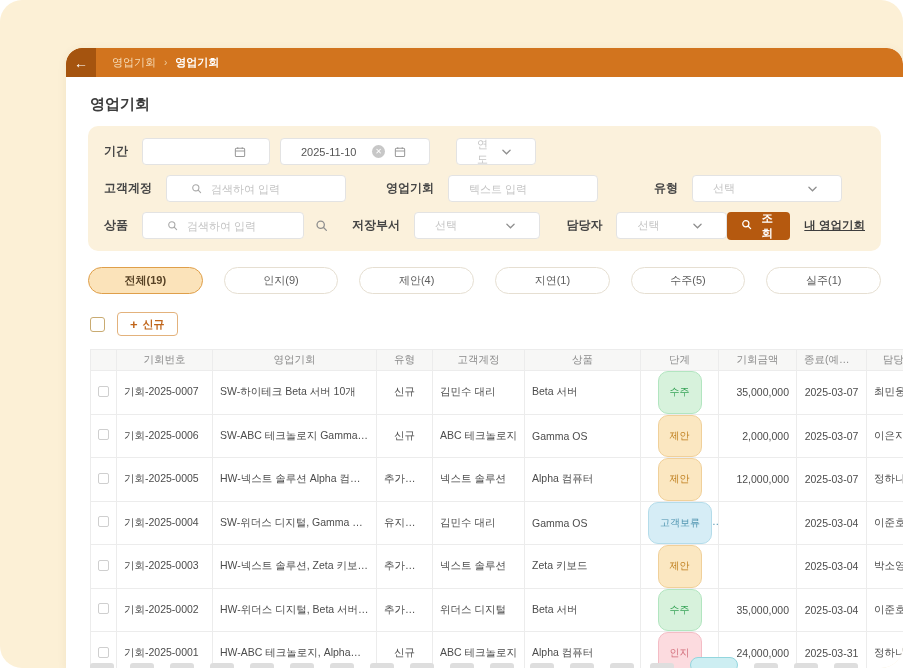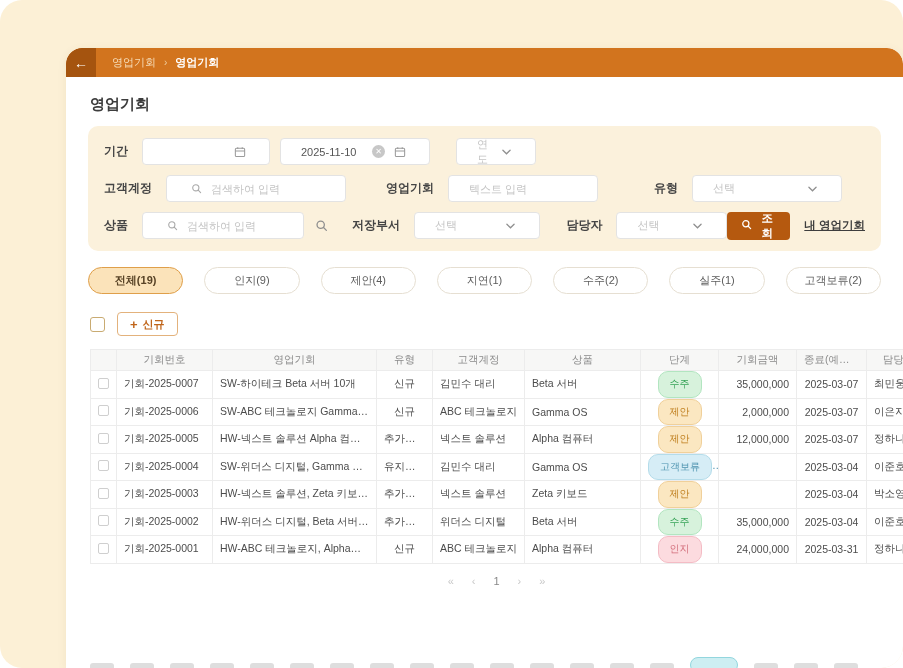--- a/index.html
+++ b/index.html
@@ -63,21 +63,21 @@
         text-overflow:ellipsis;box-sizing:border-box;}
   th{background:#f7f7f6;color:#8b8b8b;font-weight:normal;text-align:center;}
   td{color:#4c4c4c;}
   th:nth-child(1){width:26px;}  th:nth-child(2){width:96px;}  th:nth-child(3){width:164px;}
   th:nth-child(4){width:56px;}  th:nth-child(5){width:92px;}  th:nth-child(6){width:116px;}
   th:nth-child(7){width:78px;}  th:nth-child(8){width:78px;}  th:nth-child(9){width:70px;}
   th:nth-child(10){width:64px;}
   td:nth-child(1){text-align:center;padding:0;}
   td:nth-child(4),td:nth-child(7),td:nth-child(9){text-align:center;}
   td:nth-child(8){text-align:right;}
-  .pill{display:inline-block;padding:6px 11px;border-radius:10px;font-size:10px;line-height:1.25;
+  .pill{display:inline-block;padding:14px 11px;border-radius:10px;font-size:10px;line-height:1.25;
         border:1px solid transparent;}
 
   
   .pagination{display:flex;justify-content:center;align-items:center;gap:18px;margin-top:11px;
               font-size:11px;color:#c8c8c8;width:813px;margin-left:24px;}
   .pagination span{cursor:pointer;}
   .page-num{color:#888;}
 
   
   .bottom-strip{position:absolute;left:24px;bottom:-5px;width:900px;display:flex;gap:16px;align-items:flex-end;}
@@ -212,23 +212,22 @@
         </button>
         <a class="my-link">내 영업기회</a>
       </div>
     </div>
 
     <div class="tabs">
         <div class="tab active">전체(19)</div>
         <div class="tab">인지(9)</div>
         <div class="tab">제안(4)</div>
         <div class="tab">지연(1)</div>
-        <div class="tab">수주(2)</div>
+        <div class="tab">수주(5)</div>
         <div class="tab">실주(1)</div>
-        <div class="tab">고객보류(2)</div>
       </div>
 
     <div class="toolbar">
       <span class="cb lg"></span>
       <button class="new-btn">
         <span class="plus">+</span>
         <span>신규</span>
       </button>
     </div>
 

